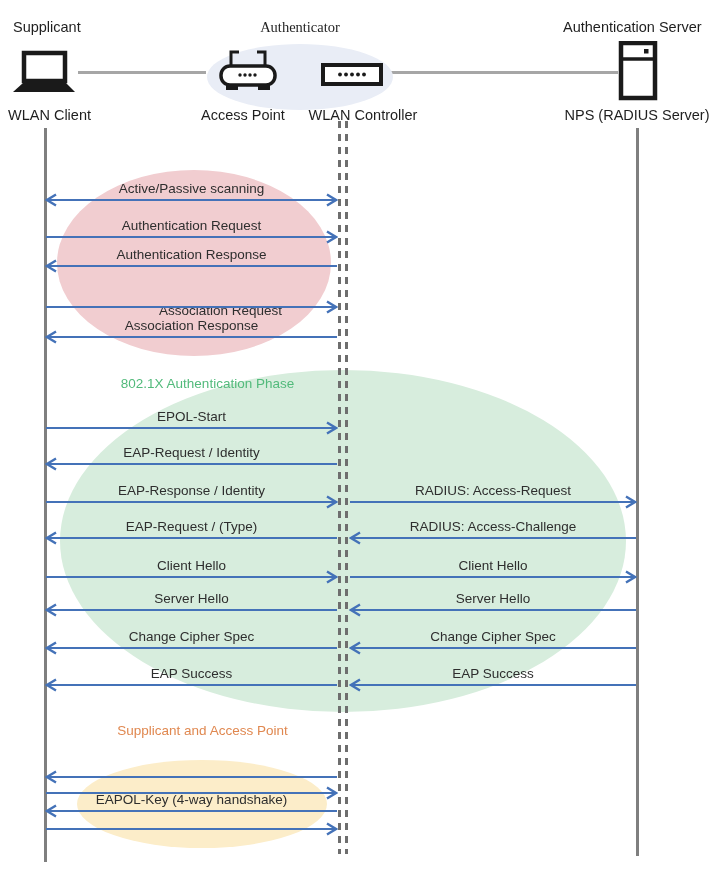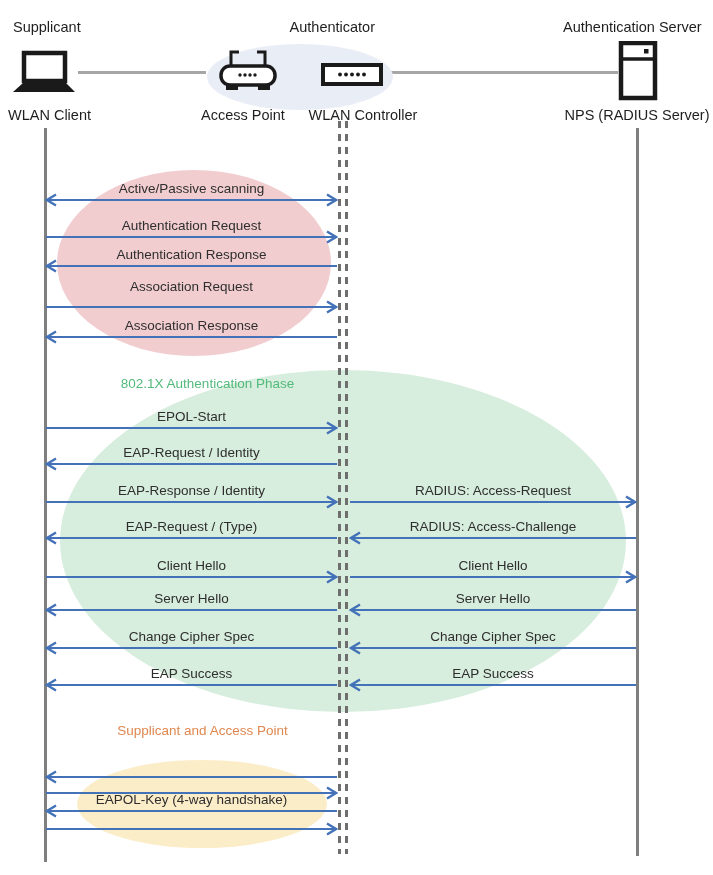--- a/index.html
+++ b/index.html
@@ -15,21 +15,21 @@
   #ellipse-phase3{left:77px;top:760px;width:250px;height:88px;}
   
   .lifeline-solid{position:absolute;width:3px;z-index:2;}
   .lifeline-dashed{position:absolute;width:3px;z-index:2;
     background:repeating-linear-gradient(to bottom,#6e6e6e 0 7px,transparent 7px 13px);}
   
   .connector{position:absolute;height:3px;z-index:0;}
   
   .role-label{position:absolute;font-size:14.5px;color:#1f1f1f;z-index:3;white-space:nowrap;}
   .dev-label{position:absolute;font-size:14.5px;color:#1f1f1f;z-index:3;white-space:nowrap;text-align:center;}
-  .center{text-align:right;}
+  .center{text-align:center;font-family:Liberation Serif, serif;}
   
   .phase-title{position:absolute;font-size:13.5px;z-index:3;text-align:center;line-height:19px;white-space:nowrap;}
   
   .msg-label{position:absolute;font-size:13.5px;color:#2e2e2e;text-align:center;z-index:4;height:19px;line-height:19px;white-space:nowrap;}
   .msg-arrow{position:absolute;z-index:4;height:14px;line-height:0;}
   .icon{position:absolute;z-index:3;line-height:0;}
 </style>
 </head>
 <body>
 
@@ -110,21 +110,21 @@
       <div class="msg-label" style="left: 45px; width: 293px; top: 216px; color: rgb(46, 46, 46);">Authentication Request</div>
       <div class="msg-arrow" style="left: 45px; top: 230px;"><svg width="293" height="14" viewBox="0 0 293 14">
           <line x1="1" y1="7" x2="292" y2="7" stroke="#4472B8" stroke-width="2.2"></line>
           <polyline points="282,1.5 291,7 282,12.5" fill="none" stroke="#4472B8" stroke-width="2.4"></polyline>
         </svg></div>
       <div class="msg-label" style="left: 45px; width: 293px; top: 245px; color: rgb(46, 46, 46);">Authentication Response</div>
       <div class="msg-arrow" style="left: 45px; top: 259px;"><svg width="293" height="14" viewBox="0 0 293 14">
           <line x1="1" y1="7" x2="292" y2="7" stroke="#4472B8" stroke-width="2.2"></line>
           <polyline points="11,1.5 2,7 11,12.5" fill="none" stroke="#4472B8" stroke-width="2.4"></polyline>
         </svg></div>
-      <div class="msg-label" style="left: 45px; width: 293px; top: 277px; color: rgb(46, 46, 46);">Association Request</div>
+      <div class="msg-label" style="left: 45px; width: 293px; top: 301px; color: rgb(46, 46, 46); padding-left: 29px;">Association Request</div>
       <div class="msg-arrow" style="left: 45px; top: 300px;"><svg width="293" height="14" viewBox="0 0 293 14">
           <line x1="1" y1="7" x2="292" y2="7" stroke="#4472B8" stroke-width="2.2"></line>
           <polyline points="282,1.5 291,7 282,12.5" fill="none" stroke="#4472B8" stroke-width="2.4"></polyline>
         </svg></div>
       <div class="msg-label" style="left: 45px; width: 293px; top: 316px; color: rgb(46, 46, 46);">Association Response</div>
       <div class="msg-arrow" style="left: 45px; top: 330px;"><svg width="293" height="14" viewBox="0 0 293 14">
           <line x1="1" y1="7" x2="292" y2="7" stroke="#4472B8" stroke-width="2.2"></line>
           <polyline points="11,1.5 2,7 11,12.5" fill="none" stroke="#4472B8" stroke-width="2.4"></polyline>
         </svg></div>
       <div class="msg-label" style="left: 45px; width: 293px; top: 407px; color: rgb(46, 46, 46);">EPOL-Start</div>

